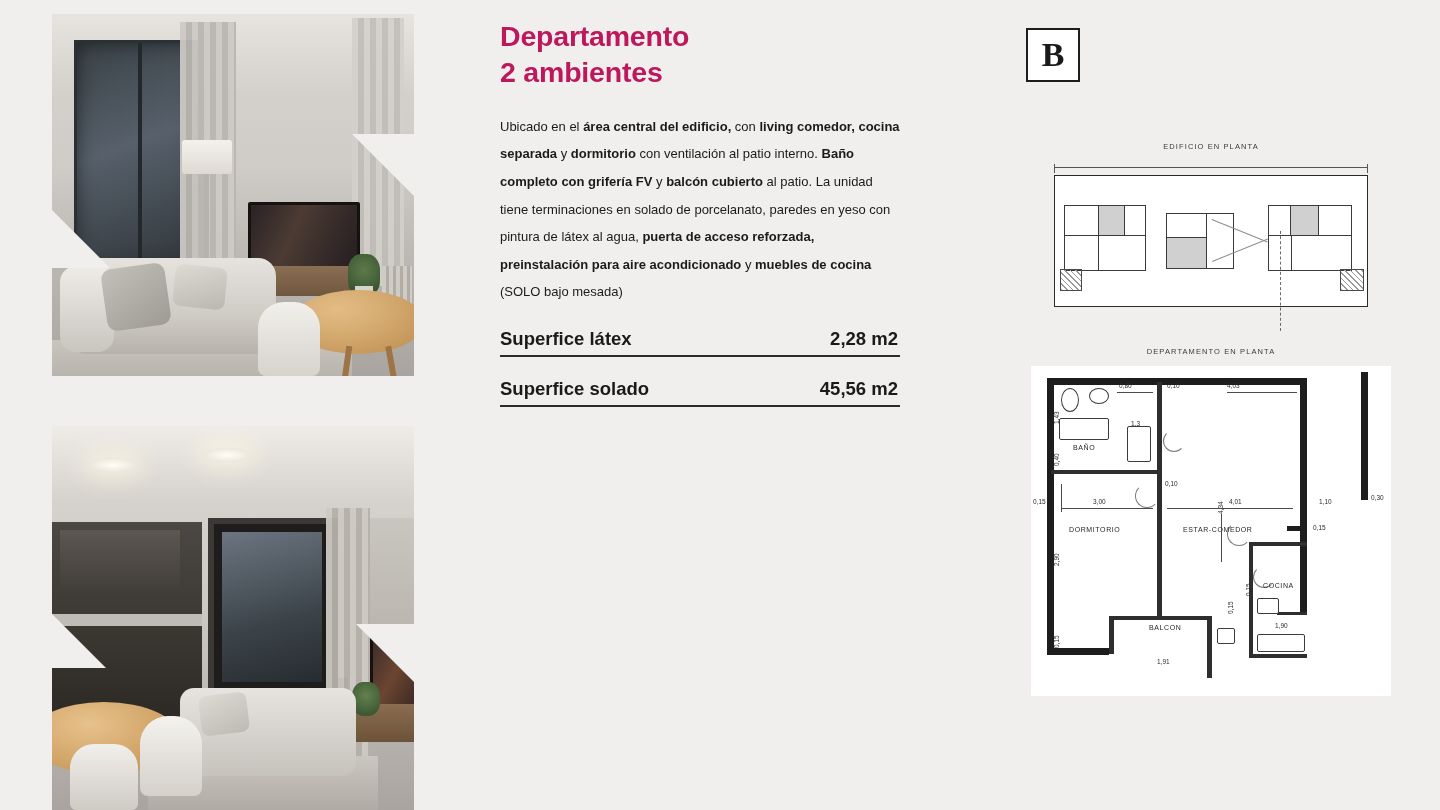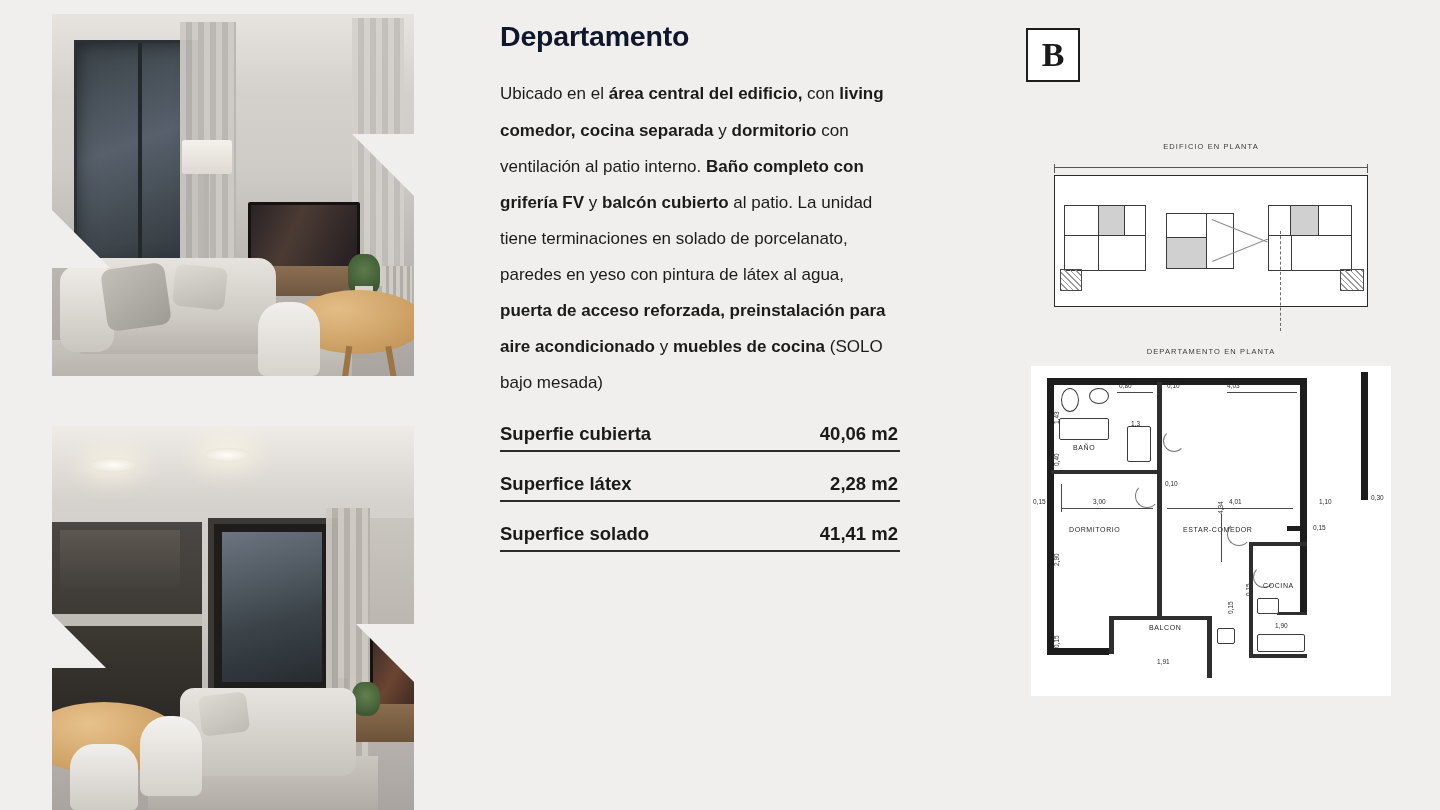--- a/index.html
+++ b/index.html
@@ -266,25 +266,25 @@
     left: 500px;
     top: 18px;
     width: 400px;
   }
   .title {
     font-size: 28.5px;
     font-weight: bold;
     line-height: 1.28;
     letter-spacing: -0.2px;
     margin: 0 0 22px 0;
-    color: #0f172a;
+    color: #be185d;
   }
   .title .l2 { display: block; }
   .body-copy {
-    font-size: 17px;
+    font-size: 13px;
     line-height: 2.12;
     color: #1b1b1b;
     margin: 0;
   }
   .body-copy b { font-weight: bold; }
 
   .areas {
     margin-top: 22px;
   }
   .area-row {
@@ -493,36 +493,33 @@
       <div class="p2-chair1"></div>
       <div class="p2-chair2"></div>
       <div class="p2-notch"></div>
       <div class="p2-notch-l"></div>
     </div>
   </div>
 
   <div class="text-col">
     <h1 class="title">
       <span>Departamento</span>
+      <span class="l2">2 ambientes</span>
     </h1>
 
     <p class="body-copy" id="body-copy"><span>Ubicado en el </span><b>área central del edificio,</b><span> con </span><b>living comedor, cocina separada</b><span> y </span><b>dormitorio</b><span> con ventilación al patio interno. </span><b>Baño completo con grifería FV</b><span> y </span><b>balcón cubierto</b><span> al patio. La unidad tiene terminaciones en solado de porcelanato, paredes en yeso con pintura de látex al agua, </span><b>puerta de acceso reforzada, preinstalación para aire acondicionado</b><span> y </span><b>muebles de cocina</b><span> (SOLO bajo mesada)</span></p>
 
     <div class="areas">
-      <div class="area-row">
-        <span class="label">Superfie cubierta</span>
-        <span class="value">40,06 m2</span>
-      </div>
       <div class="area-row">
         <span class="label">Superfice látex</span>
         <span class="value">2,28 m2</span>
       </div>
       <div class="area-row">
         <span class="label">Superfice  solado</span>
-        <span class="value">41,41 m2</span>
+        <span class="value">45,56 m2</span>
       </div>
     </div>
   </div>
 
   <div class="plan-col">
 
     <div class="plan-header">
       <div class="letter-box">B</div>
     </div>
 

